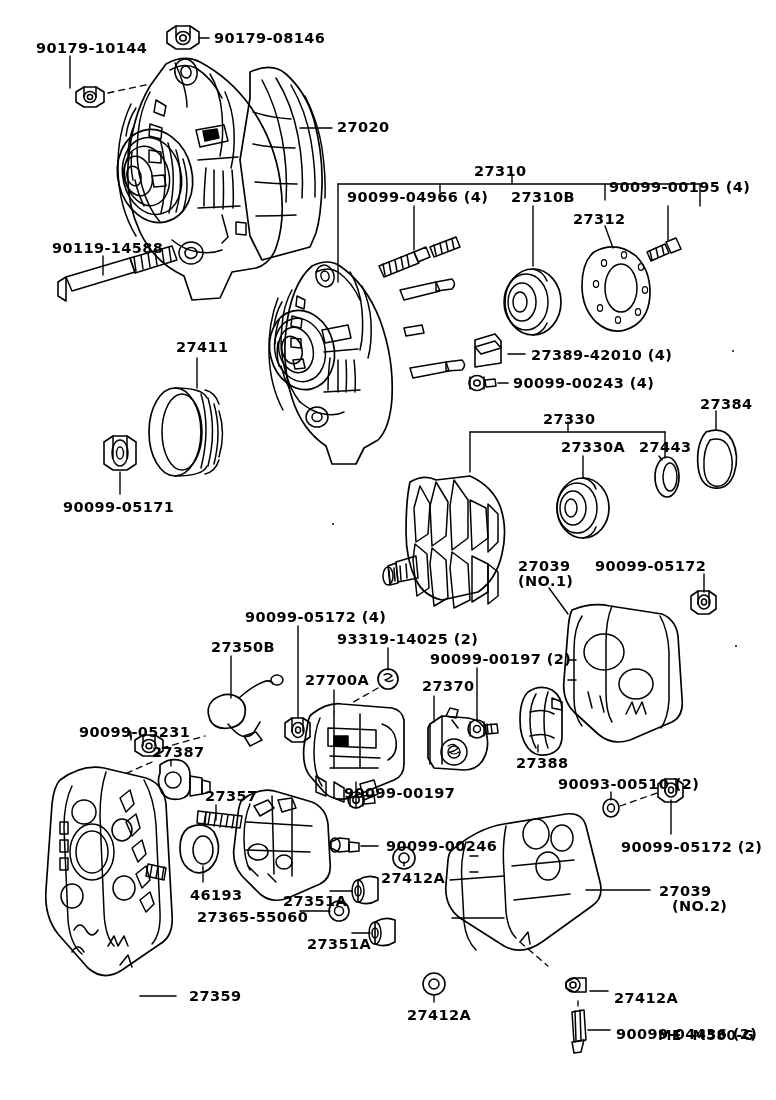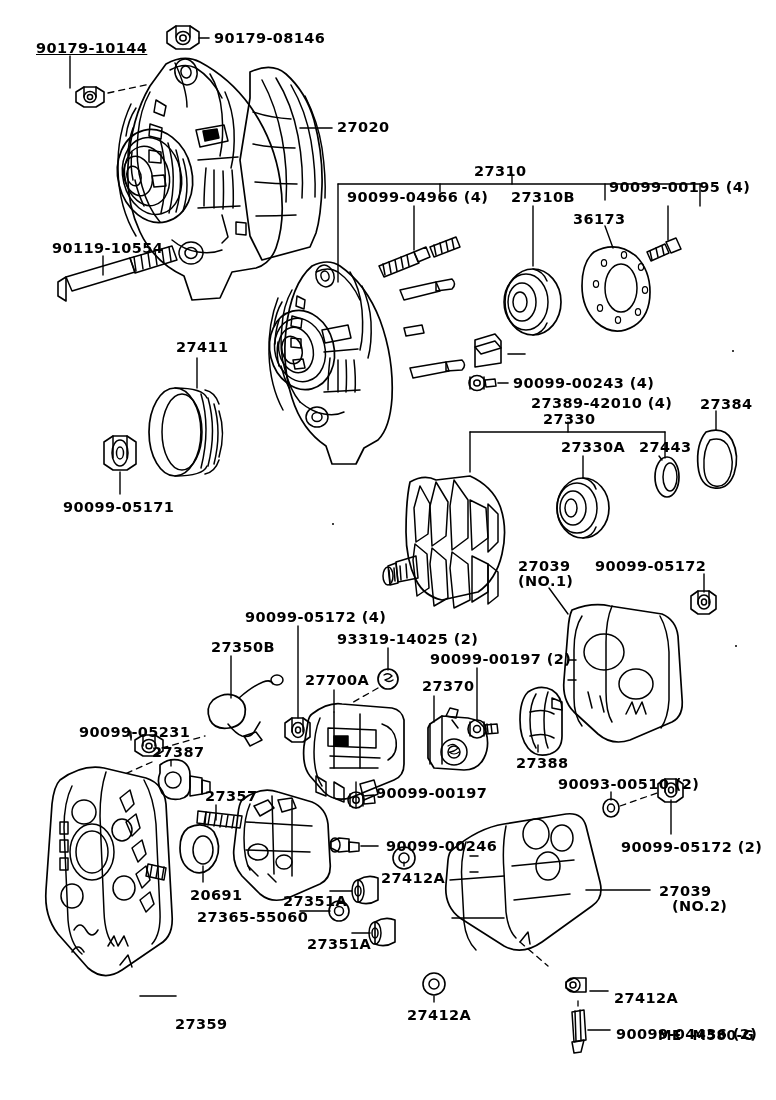--- a/index.html
+++ b/index.html
@@ -546,33 +546,33 @@
       </g>
       <line x1="588" y1="1030" x2="610" y2="1030" stroke-width="1.6"></line>
       <path d="M578 1006 L578 998" stroke-dasharray="5 4" stroke-width="1.3"></path>
 
       <circle cx="733" cy="351" r="1" fill="#000" stroke="none"></circle>
       <circle cx="736" cy="646" r="1" fill="#000" stroke="none"></circle>
       <circle cx="333" cy="524" r="1" fill="#000" stroke="none"></circle>
     </g>
   </svg>
 
-  <div class="lbl" style="left:36px;  top:41px;text-decoration:underline;">90179-10144</div>
+  <div class="lbl" style="left:36px;  top:41px;">90179-10144</div>
   <div class="lbl" style="left:214px; top:31px;">90179-08146</div>
   <div class="lbl" style="left:337px; top:120px;">27020</div>
-  <div class="lbl" style="left:52px;  top:241px;">90119-10554</div>
+  <div class="lbl" style="left:52px;  top:241px;">90119-14588</div>
   <div class="lbl" style="left:176px; top:340px;">27411</div>
   <div class="lbl" style="left:63px;  top:500px;text-align:right;">90099-05171</div>
 
   <div class="lbl" style="left:474px; top:164px;">27310</div>
   <div class="lbl" style="left:347px; top:190px;">90099-04966 (4)</div>
   <div class="lbl" style="left:511px; top:190px;">27310B</div>
   <div class="lbl" style="left:609px; top:180px;">90099-00195 (4)</div>
-  <div class="lbl" style="left:573px; top:212px;">36173</div>
-  <div class="lbl" style="left:531px; top:348px;margin-top:48px;">27389-42010 (4)</div>
+  <div class="lbl" style="left:573px; top:212px;">27312</div>
+  <div class="lbl" style="left:531px; top:348px;">27389-42010 (4)</div>
   <div class="lbl" style="left:513px; top:376px;">90099-00243 (4)</div>
 
   <div class="lbl" style="left:543px; top:412px;">27330</div>
   <div class="lbl" style="left:561px; top:440px;">27330A</div>
   <div class="lbl" style="left:639px; top:440px;">27443</div>
   <div class="lbl" style="left:700px; top:397px;">27384</div>
 
   <div class="lbl" style="left:518px; top:559px;">27039</div>
   <div class="lbl" style="left:518px; top:574px;">(NO.1)</div>
   <div class="lbl" style="left:595px; top:559px;">90099-05172</div>
@@ -583,32 +583,32 @@
   <div class="lbl" style="left:430px; top:652px;">90099-00197 (2)</div>
   <div class="lbl" style="left:305px; top:673px;">27700A</div>
   <div class="lbl" style="left:422px; top:679px;text-align:right;">27370</div>
 
   <div class="lbl" style="left:79px;  top:725px;">90099-05231</div>
   <div class="lbl" style="left:152px; top:745px;">27387</div>
   <div class="lbl" style="left:205px; top:789px;">27357</div>
 
   <div class="lbl" style="left:516px; top:756px;">27388</div>
   <div class="lbl" style="left:558px; top:777px;">90093-00510 (2)</div>
-  <div class="lbl" style="left:376px; top:786px;">90099-00197</div>
+  <div class="lbl" style="left:344px; top:786px;">90099-00197</div>
   <div class="lbl" style="left:386px; top:839px;">90099-00246</div>
   <div class="lbl" style="left:381px; top:871px;">27412A</div>
   <div class="lbl" style="left:621px; top:840px;">90099-05172 (2)</div>
 
-  <div class="lbl" style="left:190px; top:888px;">20691</div>
+  <div class="lbl" style="left:190px; top:888px;">46193</div>
   <div class="lbl" style="left:283px; top:894px;">27351A</div>
   <div class="lbl" style="left:197px; top:910px;">27365-55060</div>
   <div class="lbl" style="left:307px; top:937px;">27351A</div>
 
   <div class="lbl" style="left:659px; top:884px;">27039</div>
   <div class="lbl" style="left:659px; top:899px;margin-left:13px;">(NO.2)</div>
-  <div class="lbl" style="left:175px; top:989px;margin-top:28px;">27359</div>
+  <div class="lbl" style="left:189px; top:989px;">27359</div>
   <div class="lbl" style="left:407px; top:1008px;">27412A</div>
   <div class="lbl" style="left:614px; top:991px;">27412A</div>
   <div class="lbl" style="left:616px; top:1027px;">90099-04436 (2)</div>
 
   <div class="wm" style="left:658px; top:1027px;">ME  M580-G</div>
 
 </div>
 
 </body></html>

